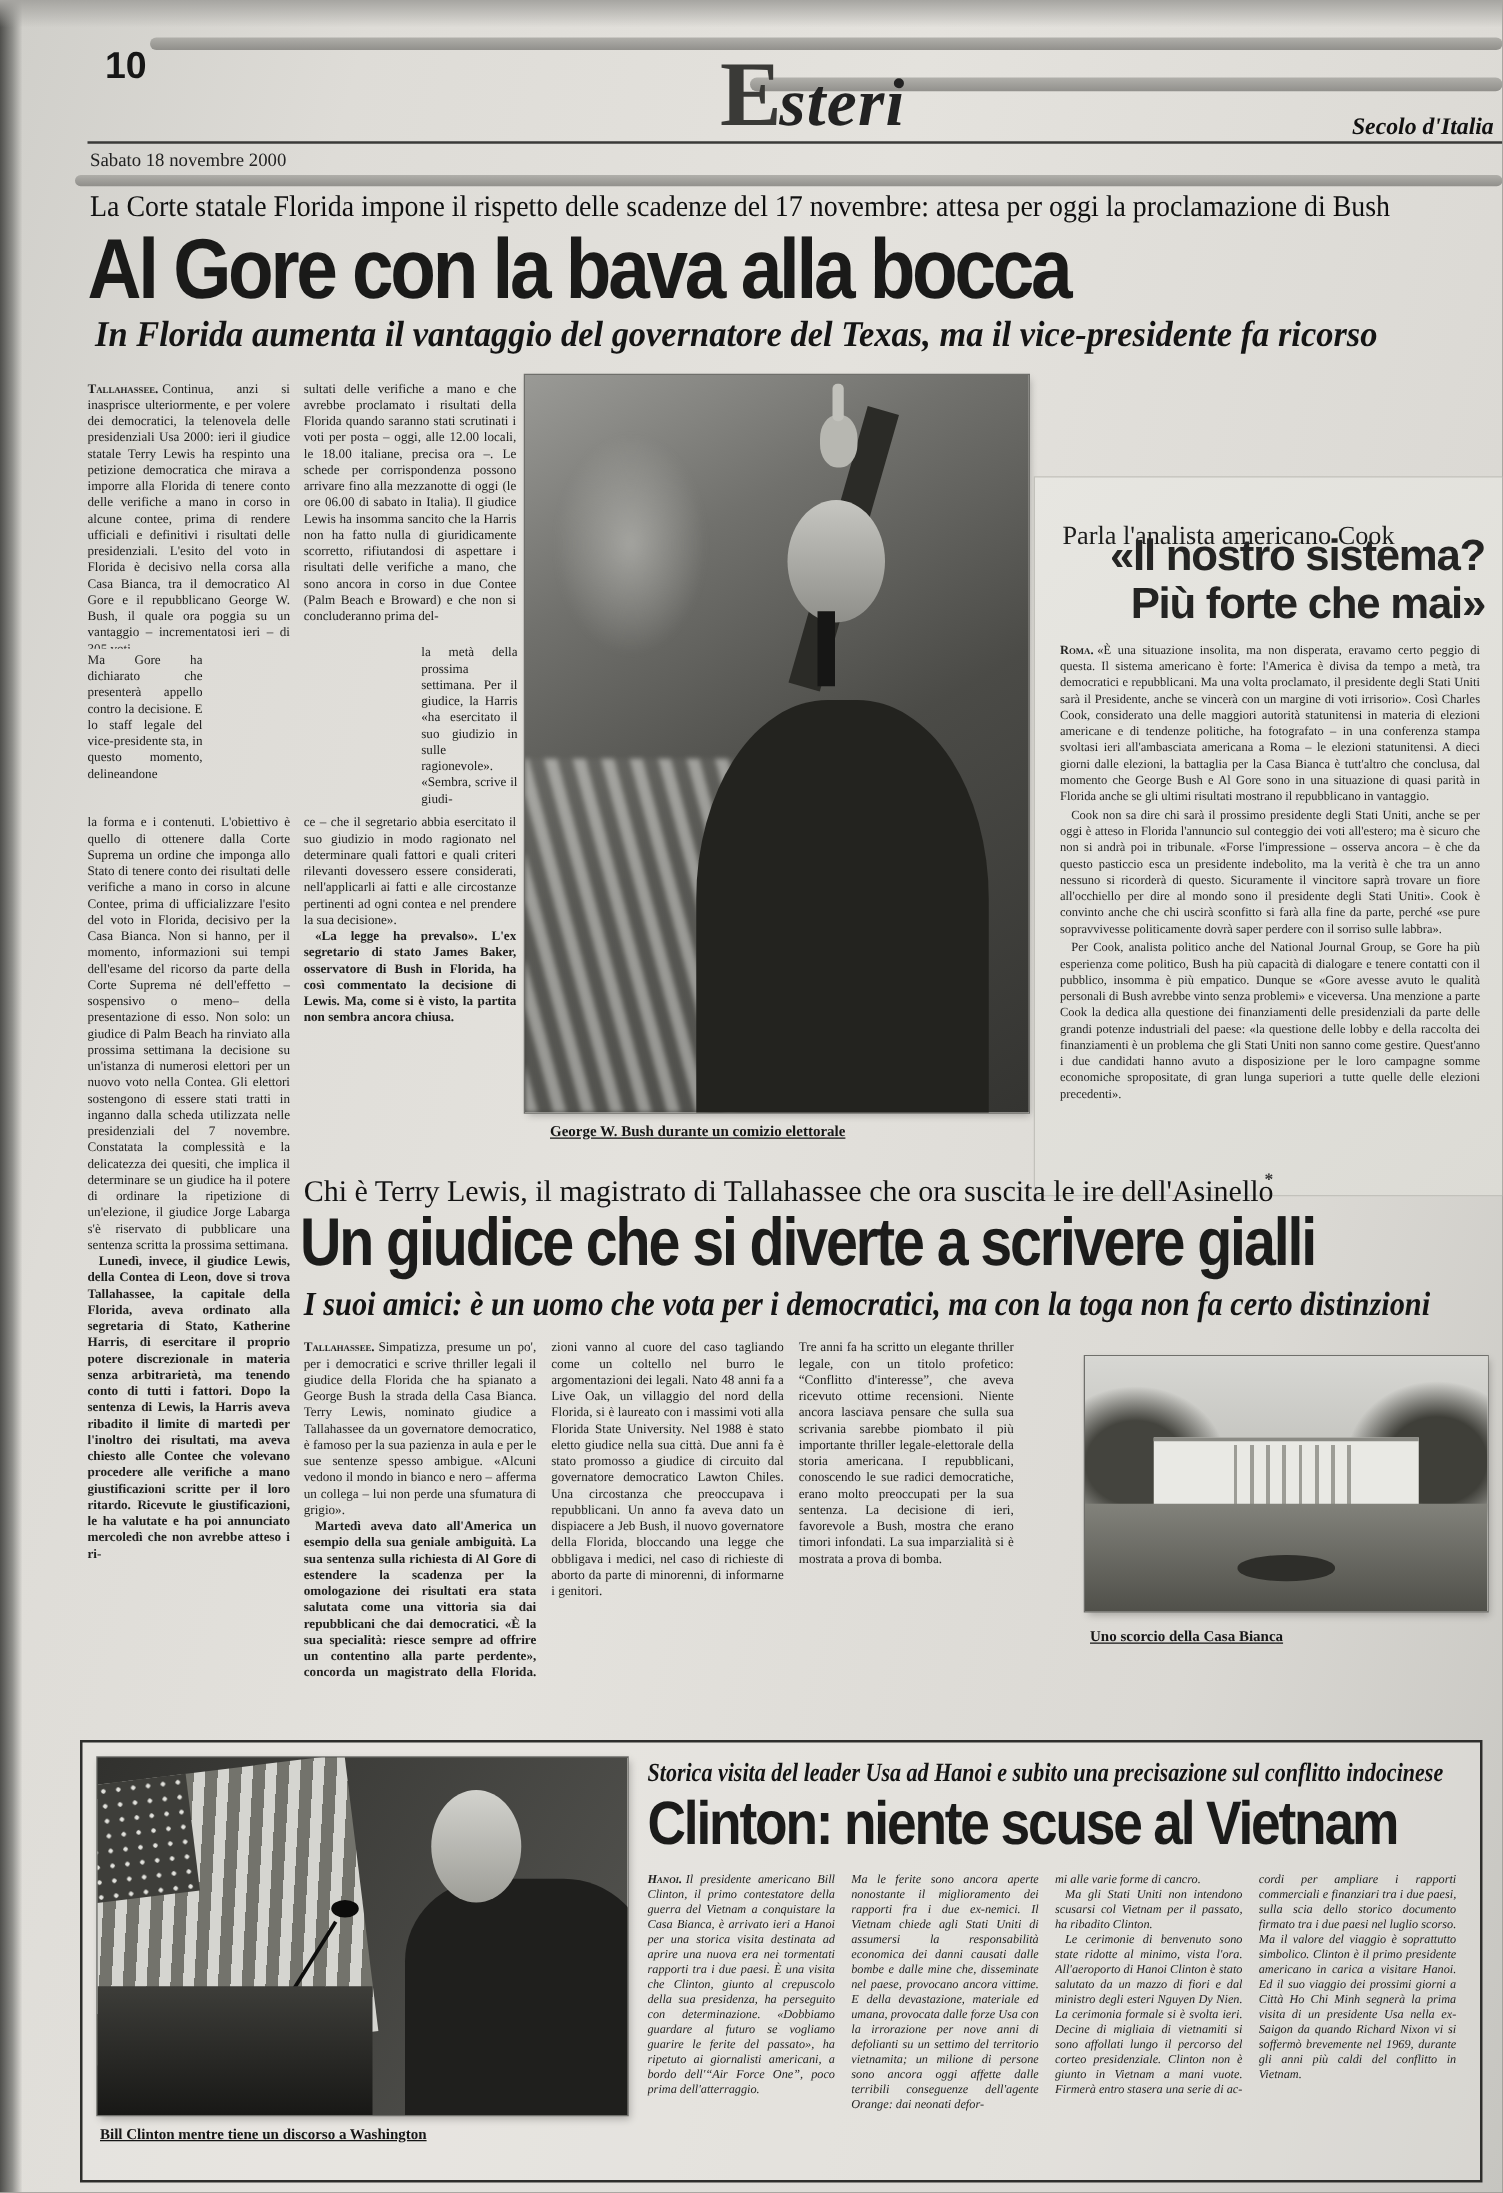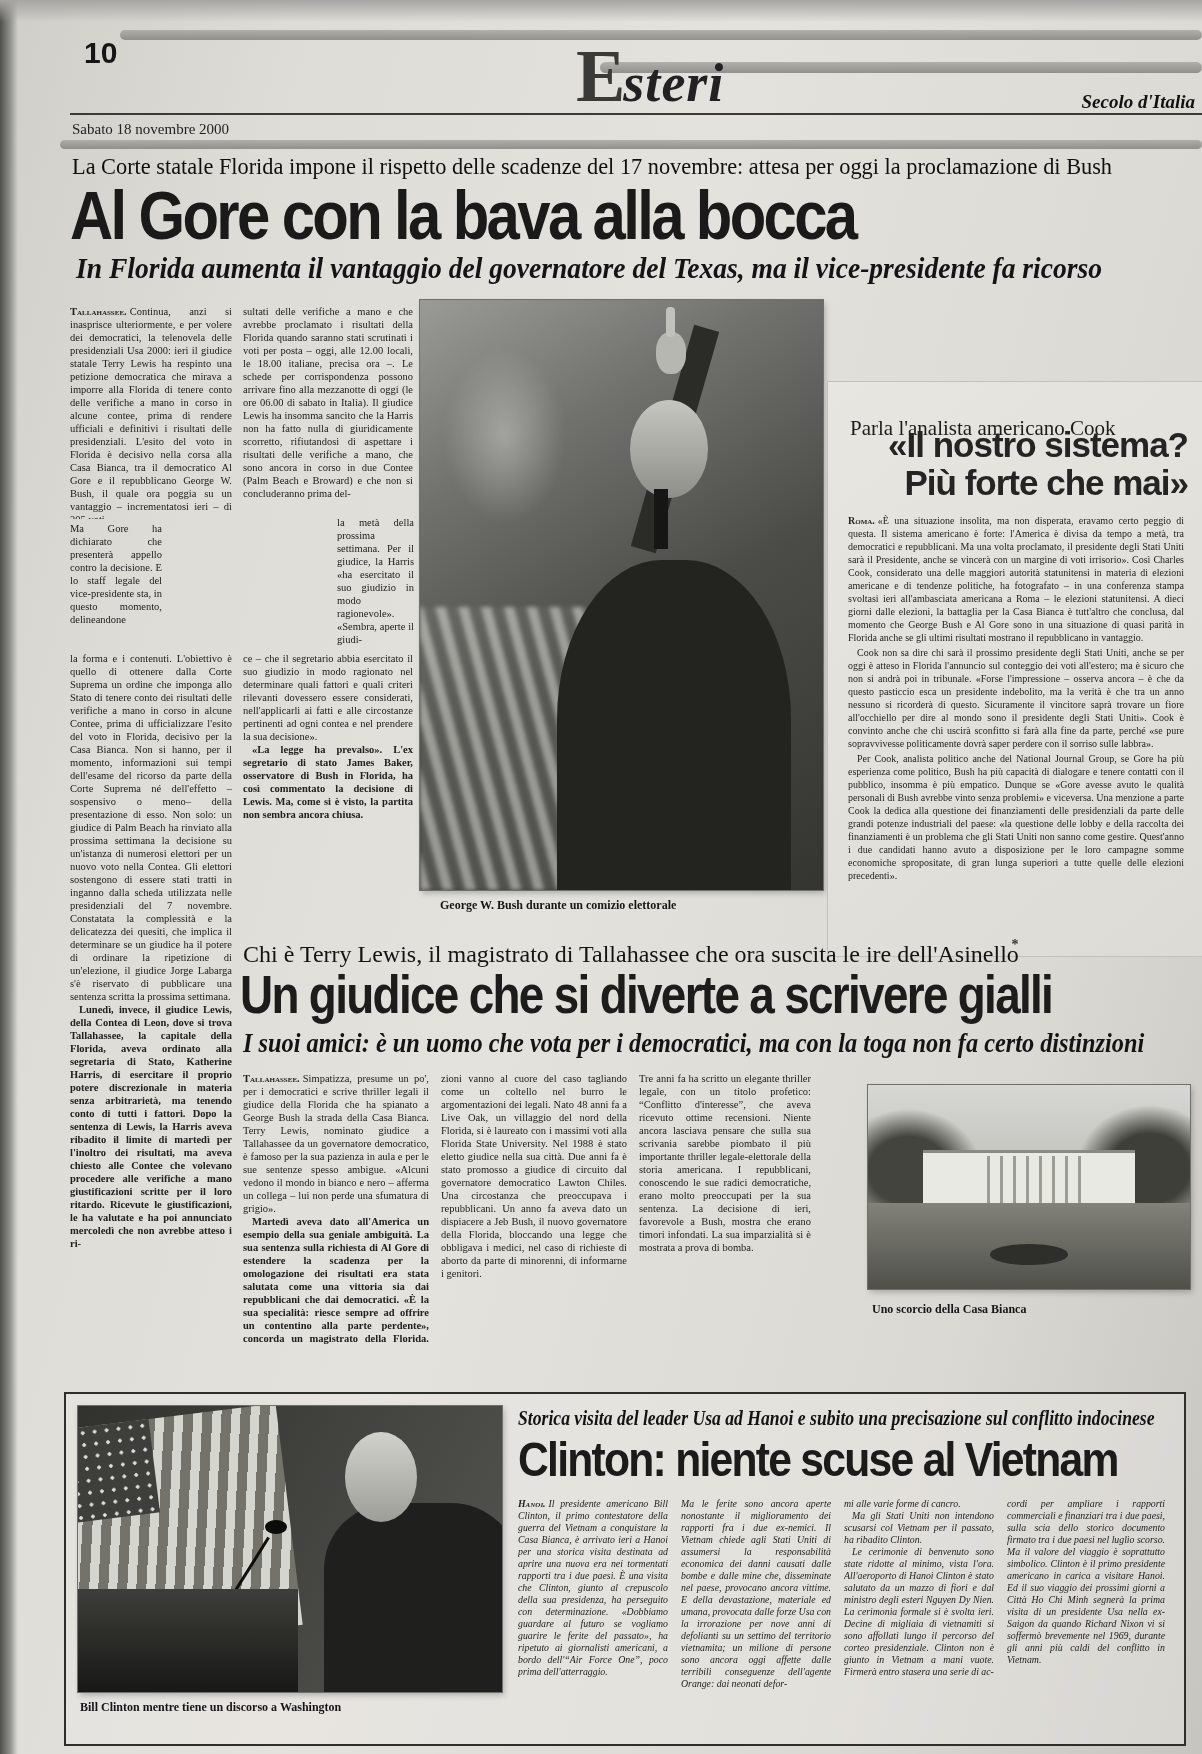--- a/index.html
+++ b/index.html
@@ -19,21 +19,21 @@
   .topdate{font:15px/16px "Liberation Serif",serif;color:#222;}
   .kicker1{font:24px/26px "Liberation Serif",serif;transform:scaleX(.93);transform-origin:left top;white-space:nowrap;color:#101010;}
   .headline1{font:bold 68px/66px "Liberation Sans",sans-serif;letter-spacing:-3px;transform:scaleX(.88);transform-origin:left top;white-space:nowrap;color:#1a1a19;}
   .subhead1{font:bold italic 29px/32px "Liberation Serif",serif;font-style:italic;transform:scaleX(.95);transform-origin:left top;white-space:nowrap;color:#141414;}
   .bt{font:10.5px/13px "Liberation Serif",serif;text-align:justify;color:#20201f;overflow:hidden;}
   .bt p{margin:0;}
   .bt p + p{text-indent:9px;font-weight:bold;}
   .dl{font-weight:bold;font-variant:small-caps;margin-right:3px;}
   .pullq{font:italic 19px/24px "Liberation Serif",serif;font-style:italic;font-weight:500;color:#161616;}
   .photo{overflow:hidden;box-shadow:0 0 0 1px #6f6f6b, 2px 3px 6px rgba(0,0,0,.25);}
-  .cap{font:bold 12px/14px "Liberation Serif",serif;color:#161616;}
+  .cap{font:bold 12px/14px "Liberation Serif",serif;color:#161616;text-decoration:underline;}
   .sbox{background:linear-gradient(140deg,#e7e6e1,#dcdbd5);box-shadow:0 0 0 1px #c2c1bb;}
   .skicker{font:21px/24px "Liberation Serif",serif;color:#1d1d1c;margin-top:16px;}
   .shead{font:bold 35px/38px "Liberation Sans",sans-serif;letter-spacing:-1px;color:#242423;text-align:right;}
   .sbody{font:10px/13px "Liberation Serif",serif;text-align:justify;color:#242423;}
   .sbody p{margin:0 0 2px 0;}
   .sbody p + p{text-indent:9px;}
   .smark{text-align:center;font:bold 14px/14px "Liberation Serif",serif;color:#333;}
   .kicker2{font:24px/27px "Liberation Serif",serif;white-space:nowrap;color:#141414;}
   .headline2{font:bold 54px/56px "Liberation Sans",sans-serif;letter-spacing:-2px;transform:scaleX(.85);transform-origin:left top;white-space:nowrap;color:#1c1c1b;}
   .subhead2{font:bold italic 27px/30px "Liberation Serif",serif;font-style:italic;transform:scaleX(.9);transform-origin:left top;white-space:nowrap;color:#141414;}
@@ -74,21 +74,21 @@
     <p>Ma Gore ha dichiarato che presenterà appello contro la decisione. E lo staff legale del vice-presidente sta, in questo momento, delineandone</p>
   </div>
   <div class="abs bt" style="left:70px;top:652px;width:162px;height:719px">
     <p>la forma e i contenuti. L'obiettivo è quello di ottenere dalla Corte Suprema un ordine che imponga allo Stato di tenere conto dei risultati delle verifiche a mano in corso in alcune Contee, prima di ufficializzare l'esito del voto in Florida, decisivo per la Casa Bianca. Non si hanno, per il momento, informazioni sui tempi dell'esame del ricorso da parte della Corte Suprema né dell'effetto –sospensivo o meno– della presentazione di esso. Non solo: un giudice di Palm Beach ha rinviato alla prossima settimana la decisione su un'istanza di numerosi elettori per un nuovo voto nella Contea. Gli elettori sostengono di essere stati tratti in inganno dalla scheda utilizzata nelle presidenziali del 7 novembre. Constatata la complessità e la delicatezza dei quesiti, che implica il determinare se un giudice ha il potere di ordinare la ripetizione di un'elezione, il giudice Jorge Labarga s'è riservato di pubblicare una sentenza scritta la prossima settimana.</p>
     <p>Lunedì, invece, il giudice Lewis, della Contea di Leon, dove si trova Tallahassee, la capitale della Florida, aveva ordinato alla segretaria di Stato, Katherine Harris, di esercitare il proprio potere discrezionale in materia senza arbitrarietà, ma tenendo conto di tutti i fattori. Dopo la sentenza di Lewis, la Harris aveva ribadito il limite di martedì per l'inoltro dei risultati, ma aveva chiesto alle Contee che volevano procedere alle verifiche a mano giustificazioni scritte per il loro ritardo. Ricevute le giustificazioni, le ha valutate e ha poi annunciato mercoledì che non avrebbe atteso i ri-</p>
   </div>
   <div class="abs bt" style="left:243px;top:305px;width:170px;height:212px">
     <p>sultati delle verifiche a mano e che avrebbe proclamato i risultati della Florida quando saranno stati scrutinati i voti per posta – oggi, alle 12.00 locali, le 18.00 italiane, precisa ora –. Le schede per corrispondenza possono arrivare fino alla mezzanotte di oggi (le ore 06.00 di sabato in Italia). Il giudice Lewis ha insomma sancito che la Harris non ha fatto nulla di giuridicamente scorretto, rifiutandosi di aspettare i risultati delle verifiche a mano, che sono ancora in corso in due Contee (Palm Beach e Broward) e che non si concluderanno prima del-</p>
   </div>
   <div class="abs bt" style="left:337px;top:516px;width:77px;height:133px">
-    <p>la metà della prossima settimana. Per il giudice, la Harris «ha esercitato il suo giudizio in modo ragionevole». «Sembra, aperte il giudi-</p>
+    <p>la metà della prossima settimana. Per il giudice, la Harris «ha esercitato il suo giudizio in sulle ragionevole». «Sembra, scrive il giudi-</p>
   </div>
   <div class="abs bt" style="left:243px;top:652px;width:170px;height:250px">
     <p>ce – che il segretario abbia esercitato il suo giudizio in modo ragionato nel determinare quali fattori e quali criteri rilevanti dovessero essere considerati, nell'applicarli ai fatti e alle circostanze pertinenti ad ogni contea e nel prendere la sua decisione».</p>
     <p>«La legge ha prevalso». L'ex segretario di stato James Baker, osservatore di Bush in Florida, ha così commentato la decisione di Lewis. Ma, come si è visto, la partita non sembra ancora chiusa.</p>
   </div>
 
   <div class="abs photo" style="left:420px;top:300px;width:403px;height:590px;background:linear-gradient(150deg,#9a9a96 0%,#71716d 25%,#4b4b47 55%,#343431 100%)">
     <div class="abs" style="left:0;bottom:0;width:42%;height:48%;background:repeating-linear-gradient(75deg,rgba(224,224,219,.55) 0 10px,rgba(116,116,111,.35) 10px 22px);filter:blur(2px)"></div>
     <div class="abs" style="left:34%;top:44%;width:58%;height:60%;background:#23231f;border-radius:45% 45% 0 0"></div>
     <div class="abs" style="left:60%;top:4%;width:26px;height:230px;background:#2b2b27;transform:rotate(16deg)"></div>

